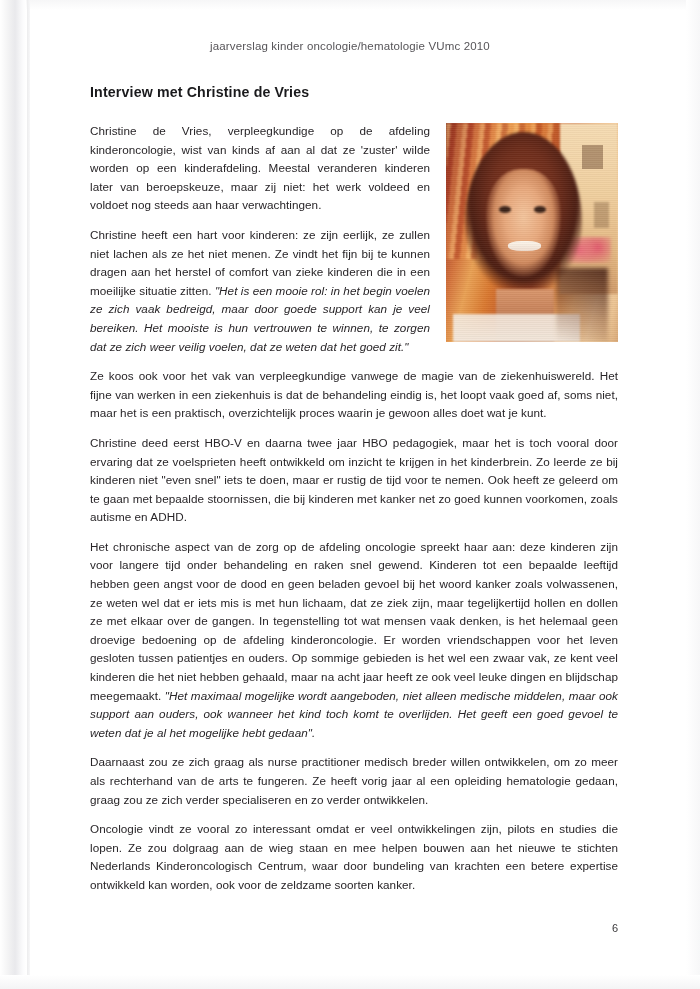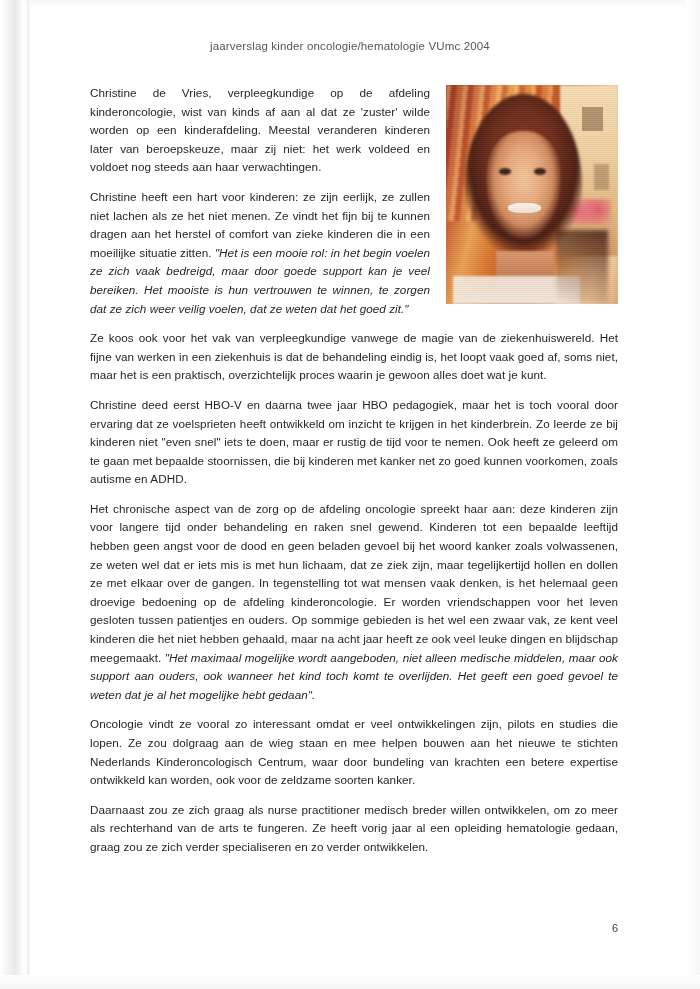--- a/index.html
+++ b/index.html
@@ -232,24 +232,25 @@
 <body>
 
 <div class="scan-edge-top"></div>
 <div class="scan-gutter-left"></div>
 <div class="scan-gutter-line"></div>
 <div class="scan-edge-right"></div>
 <div class="scan-edge-bottom"></div>
 
 <div class="page">
 
-  <div class="running-head">jaarverslag kinder oncologie/hematologie VUmc 2004</div>
+  <div class="running-head">jaarverslag kinder oncologie/hematologie VUmc 2010</div>
 
   <div class="content">
 
+    <h1 class="article-title">Interview met Christine de Vries</h1>
 
     <figure class="portrait">
       <span class="ph-bg"></span>
       <span class="ph-curtain"></span>
       <span class="ph-wall"></span>
       <span class="ph-wall-win"></span>
       <span class="ph-wall-win2"></span>
       <span class="ph-wall-flowers"></span>
       <span class="ph-hair"></span>
       <span class="ph-face"></span>
@@ -276,24 +277,24 @@
 
     <p class="body-par">
       <span>Christine deed eerst HBO-V en daarna twee jaar HBO pedagogiek, maar het is toch vooral door ervaring dat ze voelsprieten heeft ontwikkeld om inzicht te krijgen in het kinderbrein. Zo leerde ze bij kinderen niet "even snel" iets te doen, maar er rustig de tijd voor te nemen. Ook heeft ze geleerd om te gaan met bepaalde stoornissen, die bij kinderen met kanker net zo goed kunnen voorkomen, zoals autisme en ADHD.</span>
     </p>
 
     <p class="body-par">
       <span>Het chronische aspect van de zorg op de afdeling oncologie spreekt haar aan: deze kinderen zijn voor langere tijd onder behandeling en raken snel gewend. Kinderen tot een bepaalde leeftijd hebben geen angst voor de dood en geen beladen gevoel bij het woord kanker zoals volwassenen, ze weten wel dat er iets mis is met hun lichaam, dat ze ziek zijn, maar tegelijkertijd hollen en dollen ze met elkaar over de gangen. In tegenstelling tot wat mensen vaak denken, is het helemaal geen droevige bedoening op de afdeling kinderoncologie. Er worden vriendschappen voor het leven gesloten tussen patientjes en ouders. Op sommige gebieden is het wel een zwaar vak, ze kent veel kinderen die het niet hebben gehaald, maar na acht jaar heeft ze ook veel leuke dingen en blijdschap meegemaakt. </span><span class="quote">"Het maximaal mogelijke wordt aangeboden, niet alleen medische middelen, maar ook support aan ouders, ook wanneer het kind toch komt te overlijden. Het geeft een goed gevoel te weten dat je al het mogelijke hebt gedaan".</span>
     </p>
 
     <p class="body-par">
+      <span>Daarnaast zou ze zich graag als nurse practitioner medisch breder willen ontwikkelen, om zo meer als rechterhand van de arts te fungeren. Ze heeft vorig jaar al een opleiding hematologie gedaan, graag zou ze zich verder specialiseren en zo verder ontwikkelen.</span>
+    </p>
+
+    <p class="body-par">
       <span>Oncologie vindt ze vooral zo interessant omdat er veel ontwikkelingen zijn, pilots en studies die lopen. Ze zou dolgraag aan de wieg staan en mee helpen bouwen aan het nieuwe te stichten Nederlands Kinderoncologisch Centrum, waar door bundeling van krachten een betere expertise ontwikkeld kan worden, ook voor de zeldzame soorten kanker.</span>
     </p>
 
-    <p class="body-par">
-      <span>Daarnaast zou ze zich graag als nurse practitioner medisch breder willen ontwikkelen, om zo meer als rechterhand van de arts te fungeren. Ze heeft vorig jaar al een opleiding hematologie gedaan, graag zou ze zich verder specialiseren en zo verder ontwikkelen.</span>
-    </p>
-
   </div>
 
   <div class="page-number">6</div>
 
 </div>
 
 </body></html>

